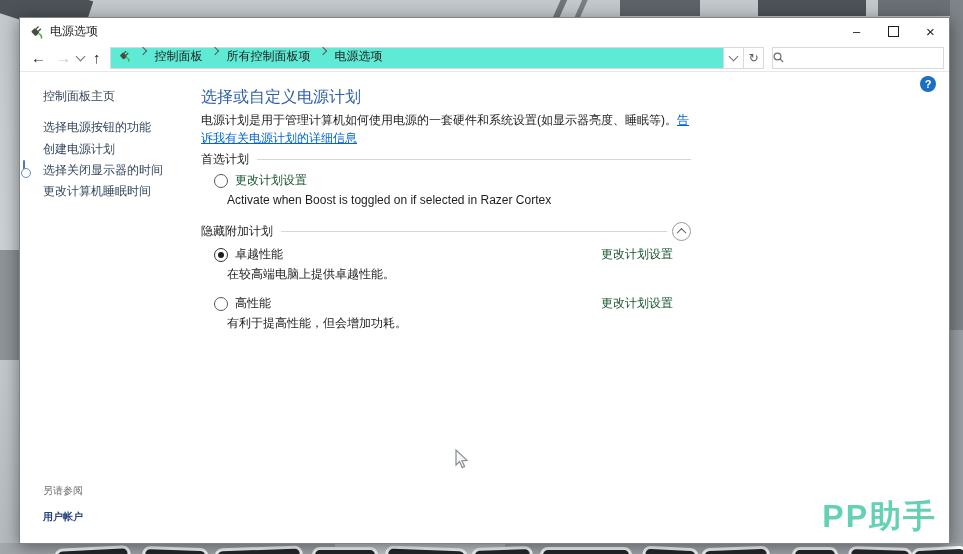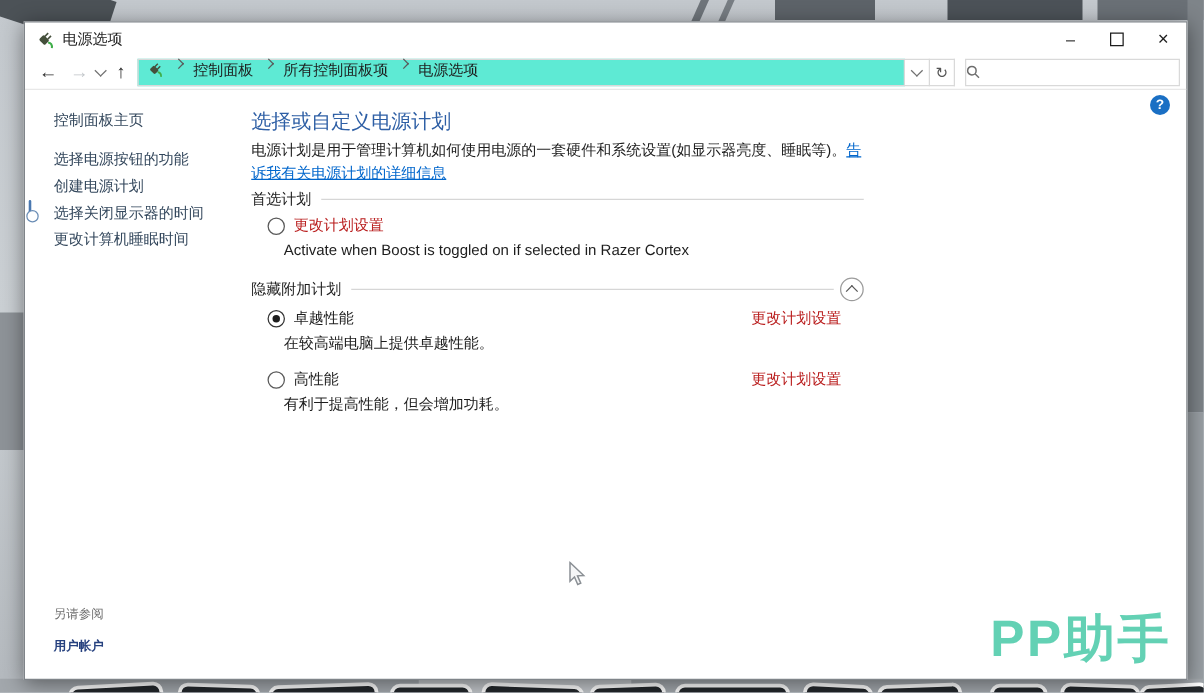--- a/index.html
+++ b/index.html
@@ -73,23 +73,23 @@
   .group-rule{flex:1;height:1px;background:#d6d6d6;margin-left:8px;}
   .collapse-btn{flex:none;width:17px;height:17px;border:1px solid #9b9b9b;border-radius:50%;margin-left:5px;
                 display:flex;align-items:center;justify-content:center;}
   .chev-up{width:6px;height:6px;border-left:1px solid #555;border-top:1px solid #555;transform:rotate(45deg) translate(1px,1px);}
   .plan-row{position:absolute;left:13px;width:459px;display:flex;align-items:center;}
   .radio{flex:none;width:12px;height:12px;border:1px solid #595959;border-radius:50%;margin-right:7px;
          background:#fff;display:flex;align-items:center;justify-content:center;box-sizing:content-box;}
   .radio.checked{border-color:#333;}
   .radio.checked::after{content:"";width:6px;height:6px;border-radius:50%;background:#1d1d1d;}
   .plan-name{flex:1;font-size:12px;color:#1d1d1d;white-space:nowrap;}
-  .plan-settings{flex:none;font-size:12px;color:#b91c1c;text-decoration:none;white-space:nowrap;}
+  .plan-settings{flex:none;font-size:12px;color:#14532d;text-decoration:none;white-space:nowrap;}
   .plan-desc{position:absolute;left:26px;font-size:12px;color:#1d1d1d;white-space:nowrap;}
-  .watermark{position:absolute;right:12px;bottom:4px;font-size:41px;font-weight:bold;color:#63d1b4;
+  .watermark{position:absolute;right:12px;bottom:4px;font-size:32px;font-weight:bold;color:#63d1b4;
              letter-spacing:2px;white-space:nowrap;}
   .cursor{position:absolute;left:455px;top:449px;}
   a{cursor:default;}
 </style>
 </head>
 <body>
 
 <div class="stage">
 
   <div class="bg-shape bg-topleft"></div>

